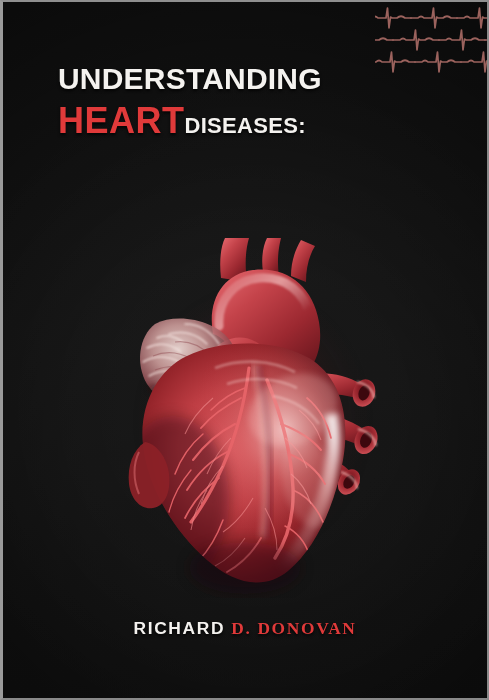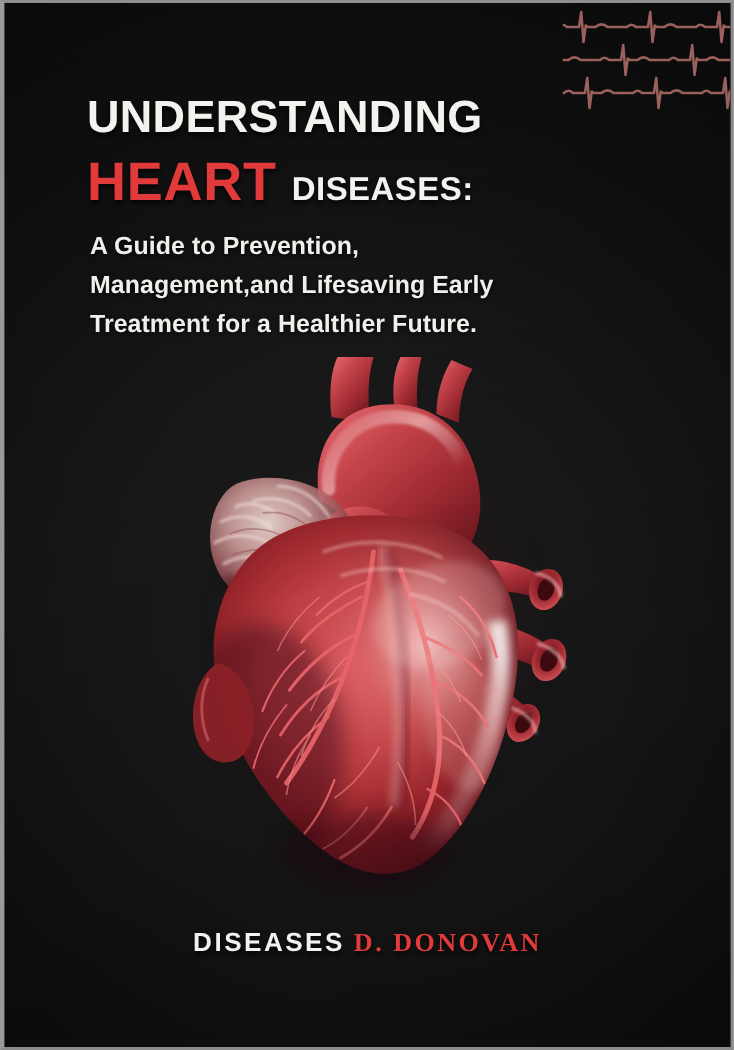--- a/index.html
+++ b/index.html
@@ -68,21 +68,20 @@
   }
   #title-line-1 {
     font-size: 30px;
     letter-spacing: 0.2px;
   }
   #title-line-2 {
     margin-top: 9px;
     font-size: 31px;
     display: flex;
     align-items: baseline;
-    gap: 10px;
   }
   #title-heart-word {
     font-size: 36px;
     font-weight: 800;
     letter-spacing: 0.5px;
     line-height: 1;
   }
   #title-diseases-word {
     font-size: 22px;
     font-weight: 800;
@@ -193,25 +192,20 @@
   </div>
 
   <div id="title-block">
     <div class="title-line" id="title-line-1">UNDERSTANDING</div>
     <div class="title-line" id="title-line-2">
       <span id="title-heart-word" style="color: rgb(224, 58, 58);">HEART</span>
       <span id="title-diseases-word">DISEASES:</span>
     </div>
   </div>
 
-  <div id="subtitle-block">
-    <div class="subtitle-line">A Guide to Prevention,</div>
-    <div class="subtitle-line">Management,and Lifesaving Early</div>
-    <div class="subtitle-line">Treatment for a Healthier Future.</div>
-  </div>
 
   <div id="heart-glow"></div>
 
   <div id="heart-art">
     <svg viewBox="0 0 312 360" xmlns="http://www.w3.org/2000/svg">
       <defs>
 
         <radialGradient id="gBody" cx="42%" cy="44%" r="72%">
           <stop offset="0%" stop-color="#d8545a"></stop>
           <stop offset="34%" stop-color="#bf3e44"></stop>
@@ -426,17 +420,17 @@
                  C 70 268, 76 254, 74 236 C 72 220, 62 206, 50 204 Z" fill="#8b2127" opacity="0.95"></path>
         <path d="M44 214 C 38 226, 38 242, 44 256" fill="none" stroke="#d86b6f" stroke-width="2" opacity="0.55"></path>
       </g>
 
       <ellipse cx="150" cy="330" rx="56" ry="26" fill="#1e0509" opacity="0.38" filter="url(#bigBlur)"></ellipse>
     </svg>
   </div>
 
   <div id="author-block">
     <div id="author-line">
-      <span id="author-first">DISEASES</span><span id="author-last" style="color: rgb(224, 58, 58); font-family: Liberation Serif, serif;">D. DONOVAN</span>
+      <span id="author-first">RICHARD</span><span id="author-last" style="color: rgb(224, 58, 58); font-family: Liberation Serif, serif;">D. DONOVAN</span>
     </div>
   </div>
 
 </div>
 
 </body></html>

